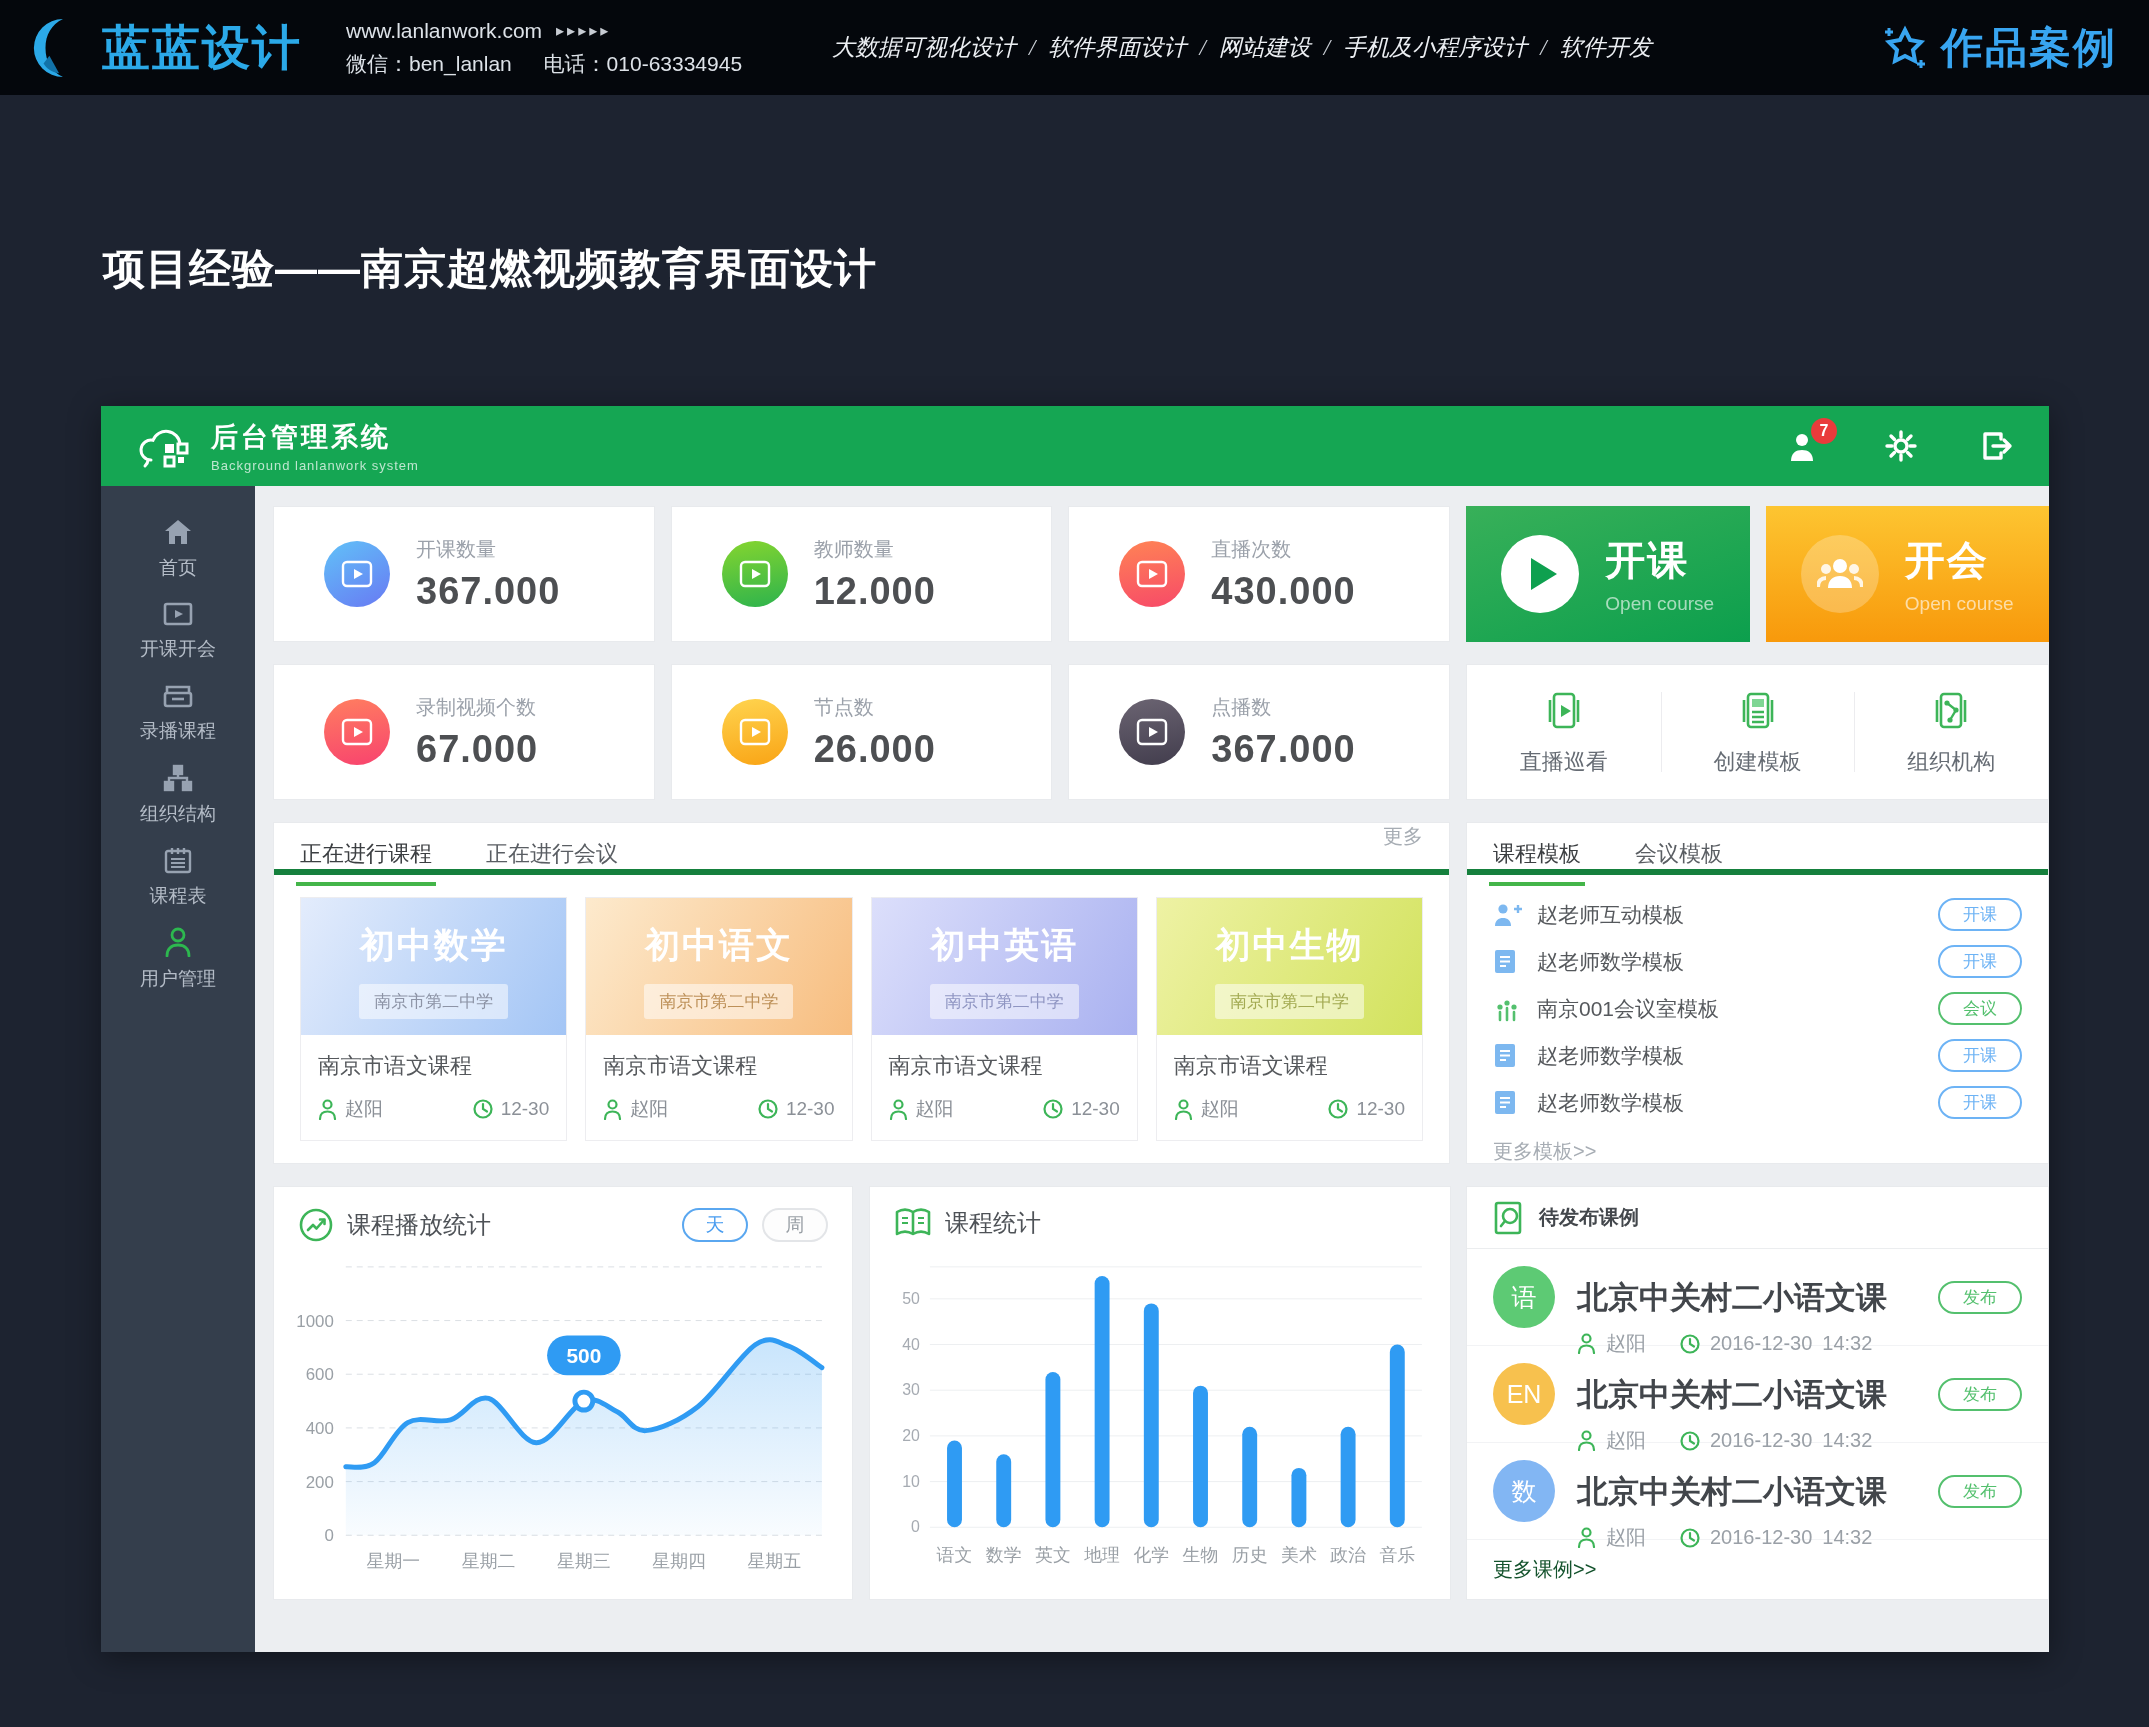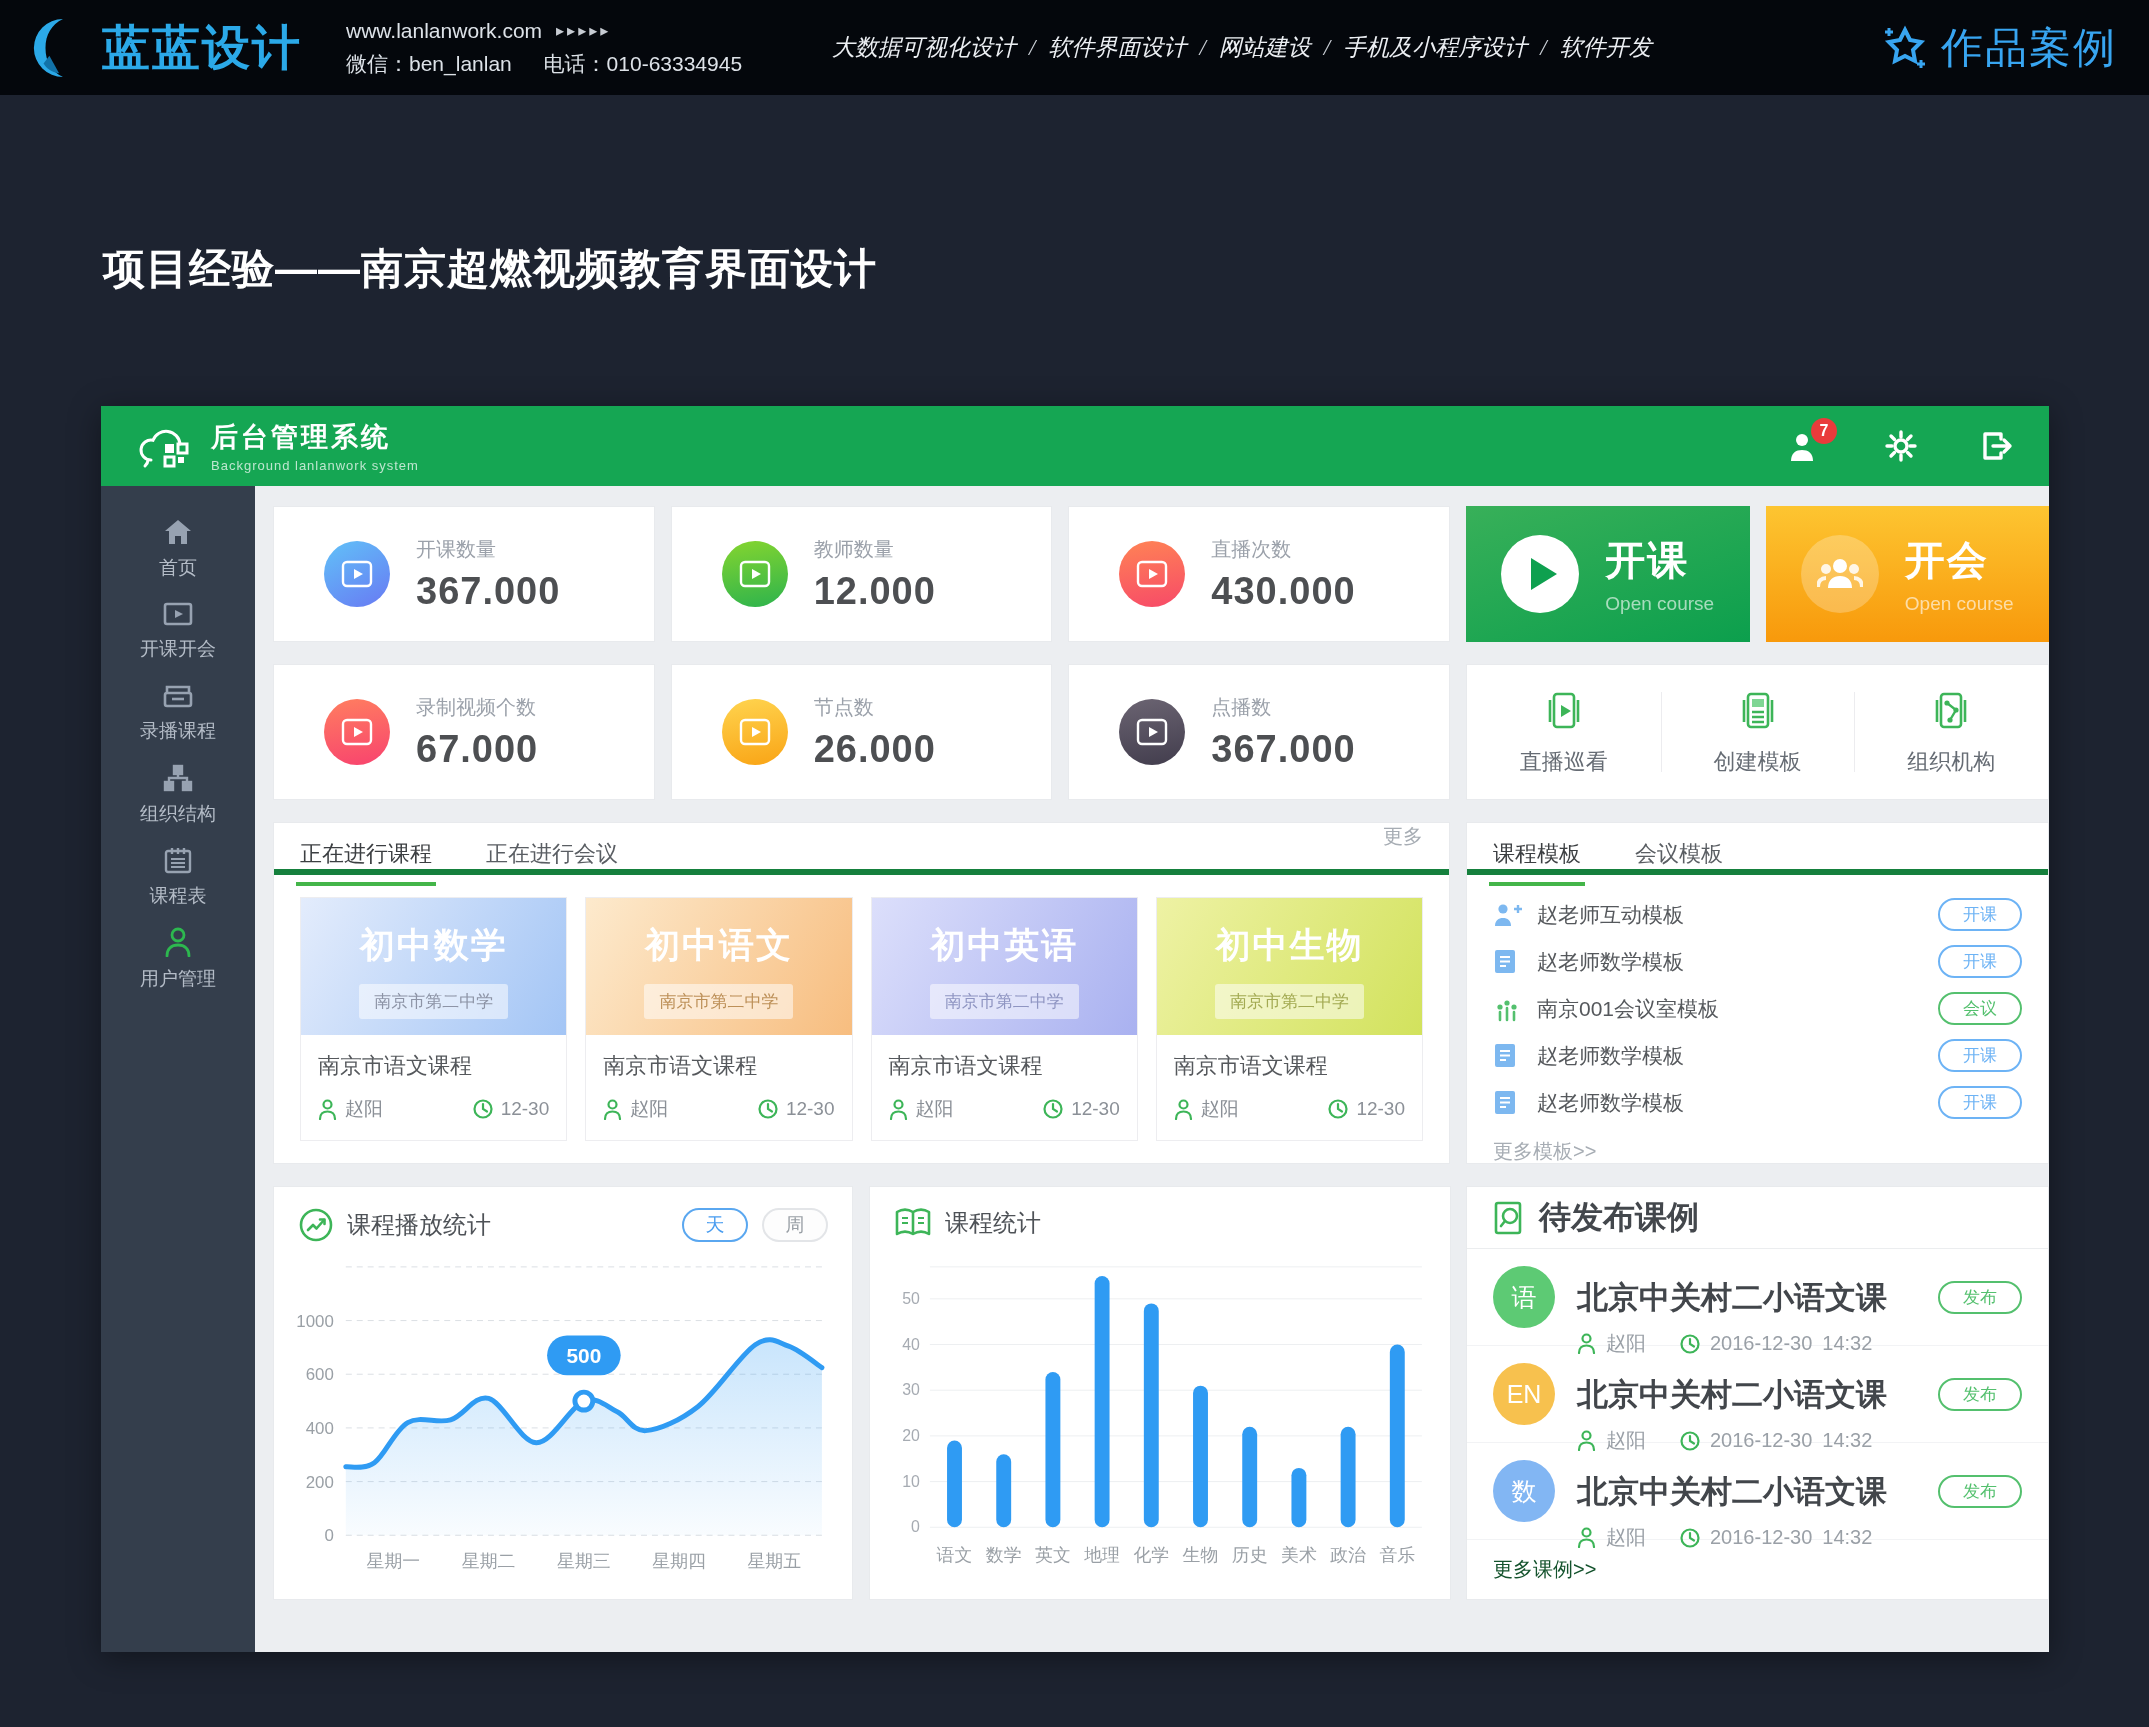--- a/index.html
+++ b/index.html
@@ -13,21 +13,21 @@
   .logo-mark { margin-left:30px; display:flex; align-items:center; }
   .logo-text { color:#2ba9e8; font-size:48px; font-weight:bold; margin-left:10px; letter-spacing:2px; }
   .site-info { margin-left:44px; color:#dde2e8; font-size:21px; line-height:1.55; }
   .site-info .row1 { display:flex; align-items:center; gap:14px; }
   .arrows { color:#c7ccd3; font-size:16px; letter-spacing:3px; }
   .row2 span { margin-right:26px; }
   .services { margin-left:64px; font-style:italic; color:#eceff3; font-size:23px;
     font-family:"Liberation Serif", serif; white-space:nowrap; }
   .services .sep { margin:0 13px; color:#cdd2d9; }
   .portfolio { margin-left:auto; margin-right:32px; display:flex; align-items:center; gap:10px;
-    color:#38a5f1; font-size:42px; font-weight:normal; letter-spacing:2px; }
+    color:#38a5f1; font-size:42px; font-weight:bold; letter-spacing:2px; }
   
   .page-title { position:absolute; left:103px; top:241px; color:#ffffff;
     font-size:42px; font-weight:bold; letter-spacing:1px; }
   
   .dashboard { position:absolute; left:101px; top:406px; width:1948px; height:1246px;
     background:#eceef1; box-shadow:0 6px 30px rgba(0,0,0,.4); }
   .dash-header { height:80px; background:#15a653; display:flex; align-items:center; padding:0 36px; }
   .dash-title-block { margin-left:16px; }
   .dash-title { color:#fff; font-size:27px; font-weight:bold; letter-spacing:3px; }
   .dash-subtitle { color:rgba(255,255,255,.72); font-size:13px; margin-top:3px; letter-spacing:1px; }
@@ -126,21 +126,21 @@
   .chart-title { font-size:24px; color:#4e5257; }
   .toggles { margin-left:auto; display:flex; gap:14px; }
   .toggle { width:66px; height:34px; border-radius:17px; border:2px solid #e3e5e8;
     color:#9aa0a6; font-size:19px; display:flex; align-items:center; justify-content:center;
     background:#fdfdfd; cursor:pointer; }
   .toggle.active { border-color:#5aa7f0; color:#4a9df0; background:#fff; }
   .chart-wrap { padding:8px 14px 0; }
   
   .pending-head { height:62px; border-bottom:1px solid #ebedef; display:flex;
     align-items:center; padding:0 26px; gap:14px; }
-  .pending-title { font-size:32px; color:#43474c; font-weight:bold; }
+  .pending-title { font-size:20px; color:#43474c; font-weight:bold; }
   .prow { display:flex; align-items:center; padding:0 26px; height:97px;
     border-bottom:1px solid #f2f3f5; }
   .pbadge { width:62px; height:62px; border-radius:50%; color:#fff; font-size:25px;
     display:flex; align-items:center; justify-content:center; flex-shrink:0; }
   .pb0 { background:#5dca74; } .pb1 { background:#f7c14e; } .pb2 { background:#82b6f3; }
   .pinfo { margin-left:22px; }
   .ptitle { font-size:31px; color:#42464b; font-weight:bold; margin-bottom:11px;margin-top:40px; }
   .pmeta { display:flex; gap:34px; color:#9aa0a7; font-size:20px; align-items:center; }
   .pmeta .meta-item { gap:10px; }
   .pmore { padding:16px 26px; color:#14532d; font-size:20px; cursor:pointer; }

